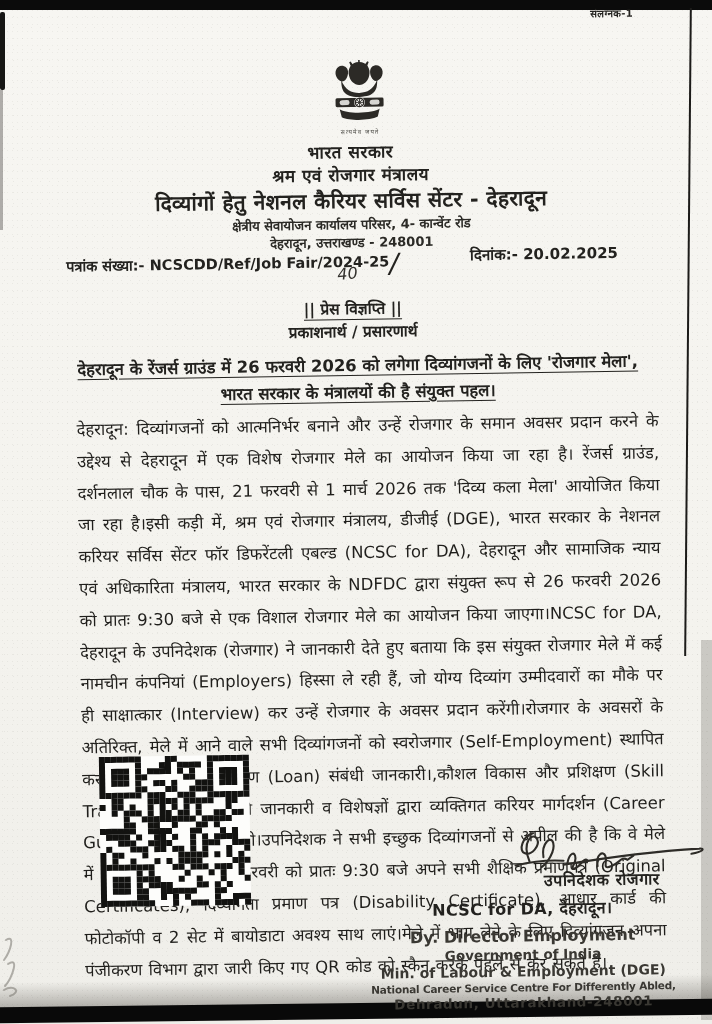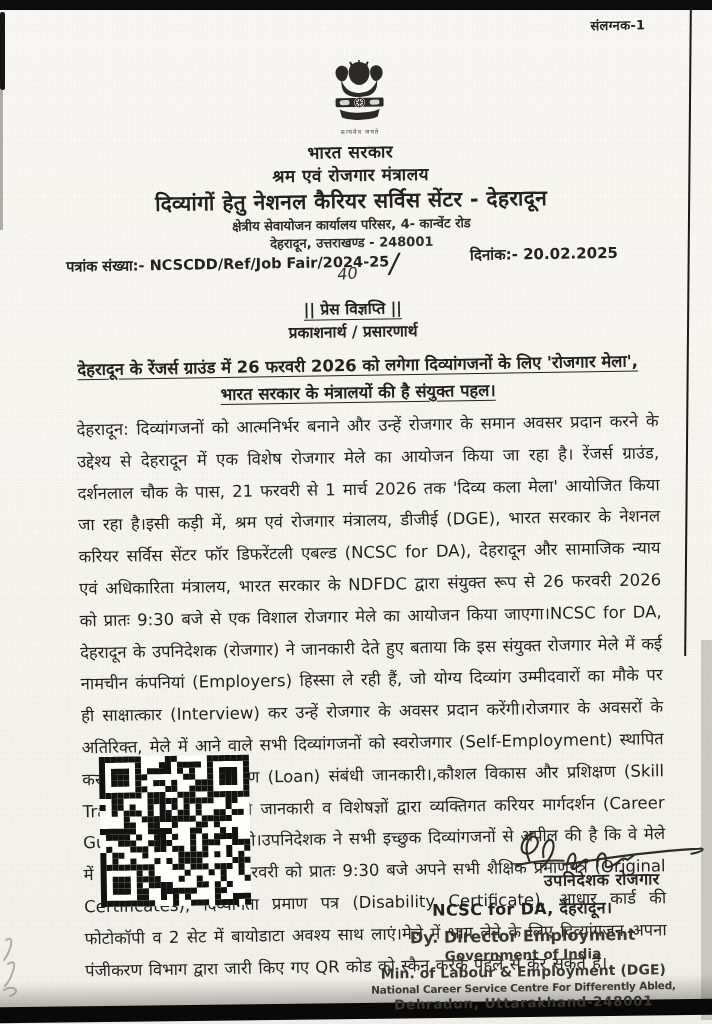--- a/index.html
+++ b/index.html
@@ -21,21 +21,21 @@
   .scan-left-strip{position:absolute;left:0;top:12px;width:5px;height:78px;background:#161614;border-radius:2px;}
   .scan-left-smudge{position:absolute;left:0;top:90px;width:3px;height:140px;background:rgba(40,38,34,0.35);}
   .scan-right-line{position:absolute;left:687px;top:8px;width:2px;height:648px;background:#1c1b19;transform:rotate(0.5deg);transform-origin:center;}
   .scan-right-band{position:absolute;left:701px;top:640px;width:11px;height:380px;background:rgba(110,106,98,0.30);}
   .scan-bottom-shadow{position:absolute;left:-10px;top:978px;width:740px;height:26px;background:linear-gradient(180deg,rgba(0,0,0,0) 0%,rgba(60,56,50,0.35) 100%);transform:rotate(-0.7deg);}
   .scan-bottom-bar{position:absolute;left:-12px;top:1003px;width:740px;height:16px;background:#090909;transform:rotate(-0.7deg);}
   .corner-scribble{position:absolute;left:2px;top:930px;opacity:.5;}
 
   .tilt{position:absolute;left:0;top:0;width:712px;height:1024px;transform:rotate(-0.9deg);transform-origin:50% 50%;}
 
-  .attachment{position:absolute;left:598px;top:20px;font-size:13px;font-weight:bold;letter-spacing:.3px;}
+  .attachment{position:absolute;left:598px;top:10px;font-size:10px;font-weight:bold;letter-spacing:.3px;}
 
   
   .emblem{position:absolute;left:338px;top:58px;width:56px;height:78px;text-align:center;}
   .emblem-caption{position:absolute;left:322px;top:128px;width:88px;text-align:center;font-size:6px;color:#4b4a45;letter-spacing:1px;}
   .lh{position:absolute;left:56px;width:600px;text-align:center;}
   .lh-govt{top:140px;font-size:17px;font-weight:bold;letter-spacing:.5px;}
   .lh-ministry{top:163px;font-size:17px;font-weight:bold;letter-spacing:.5px;}
   .lh-office{top:186px;font-size:21px;font-weight:bold;letter-spacing:.3px;}
   .lh-addr1{top:215px;font-size:13px;font-weight:bold;color:#2b2a26;}
   .lh-addr2{top:233px;font-size:13px;font-weight:bold;color:#2b2a26;}

